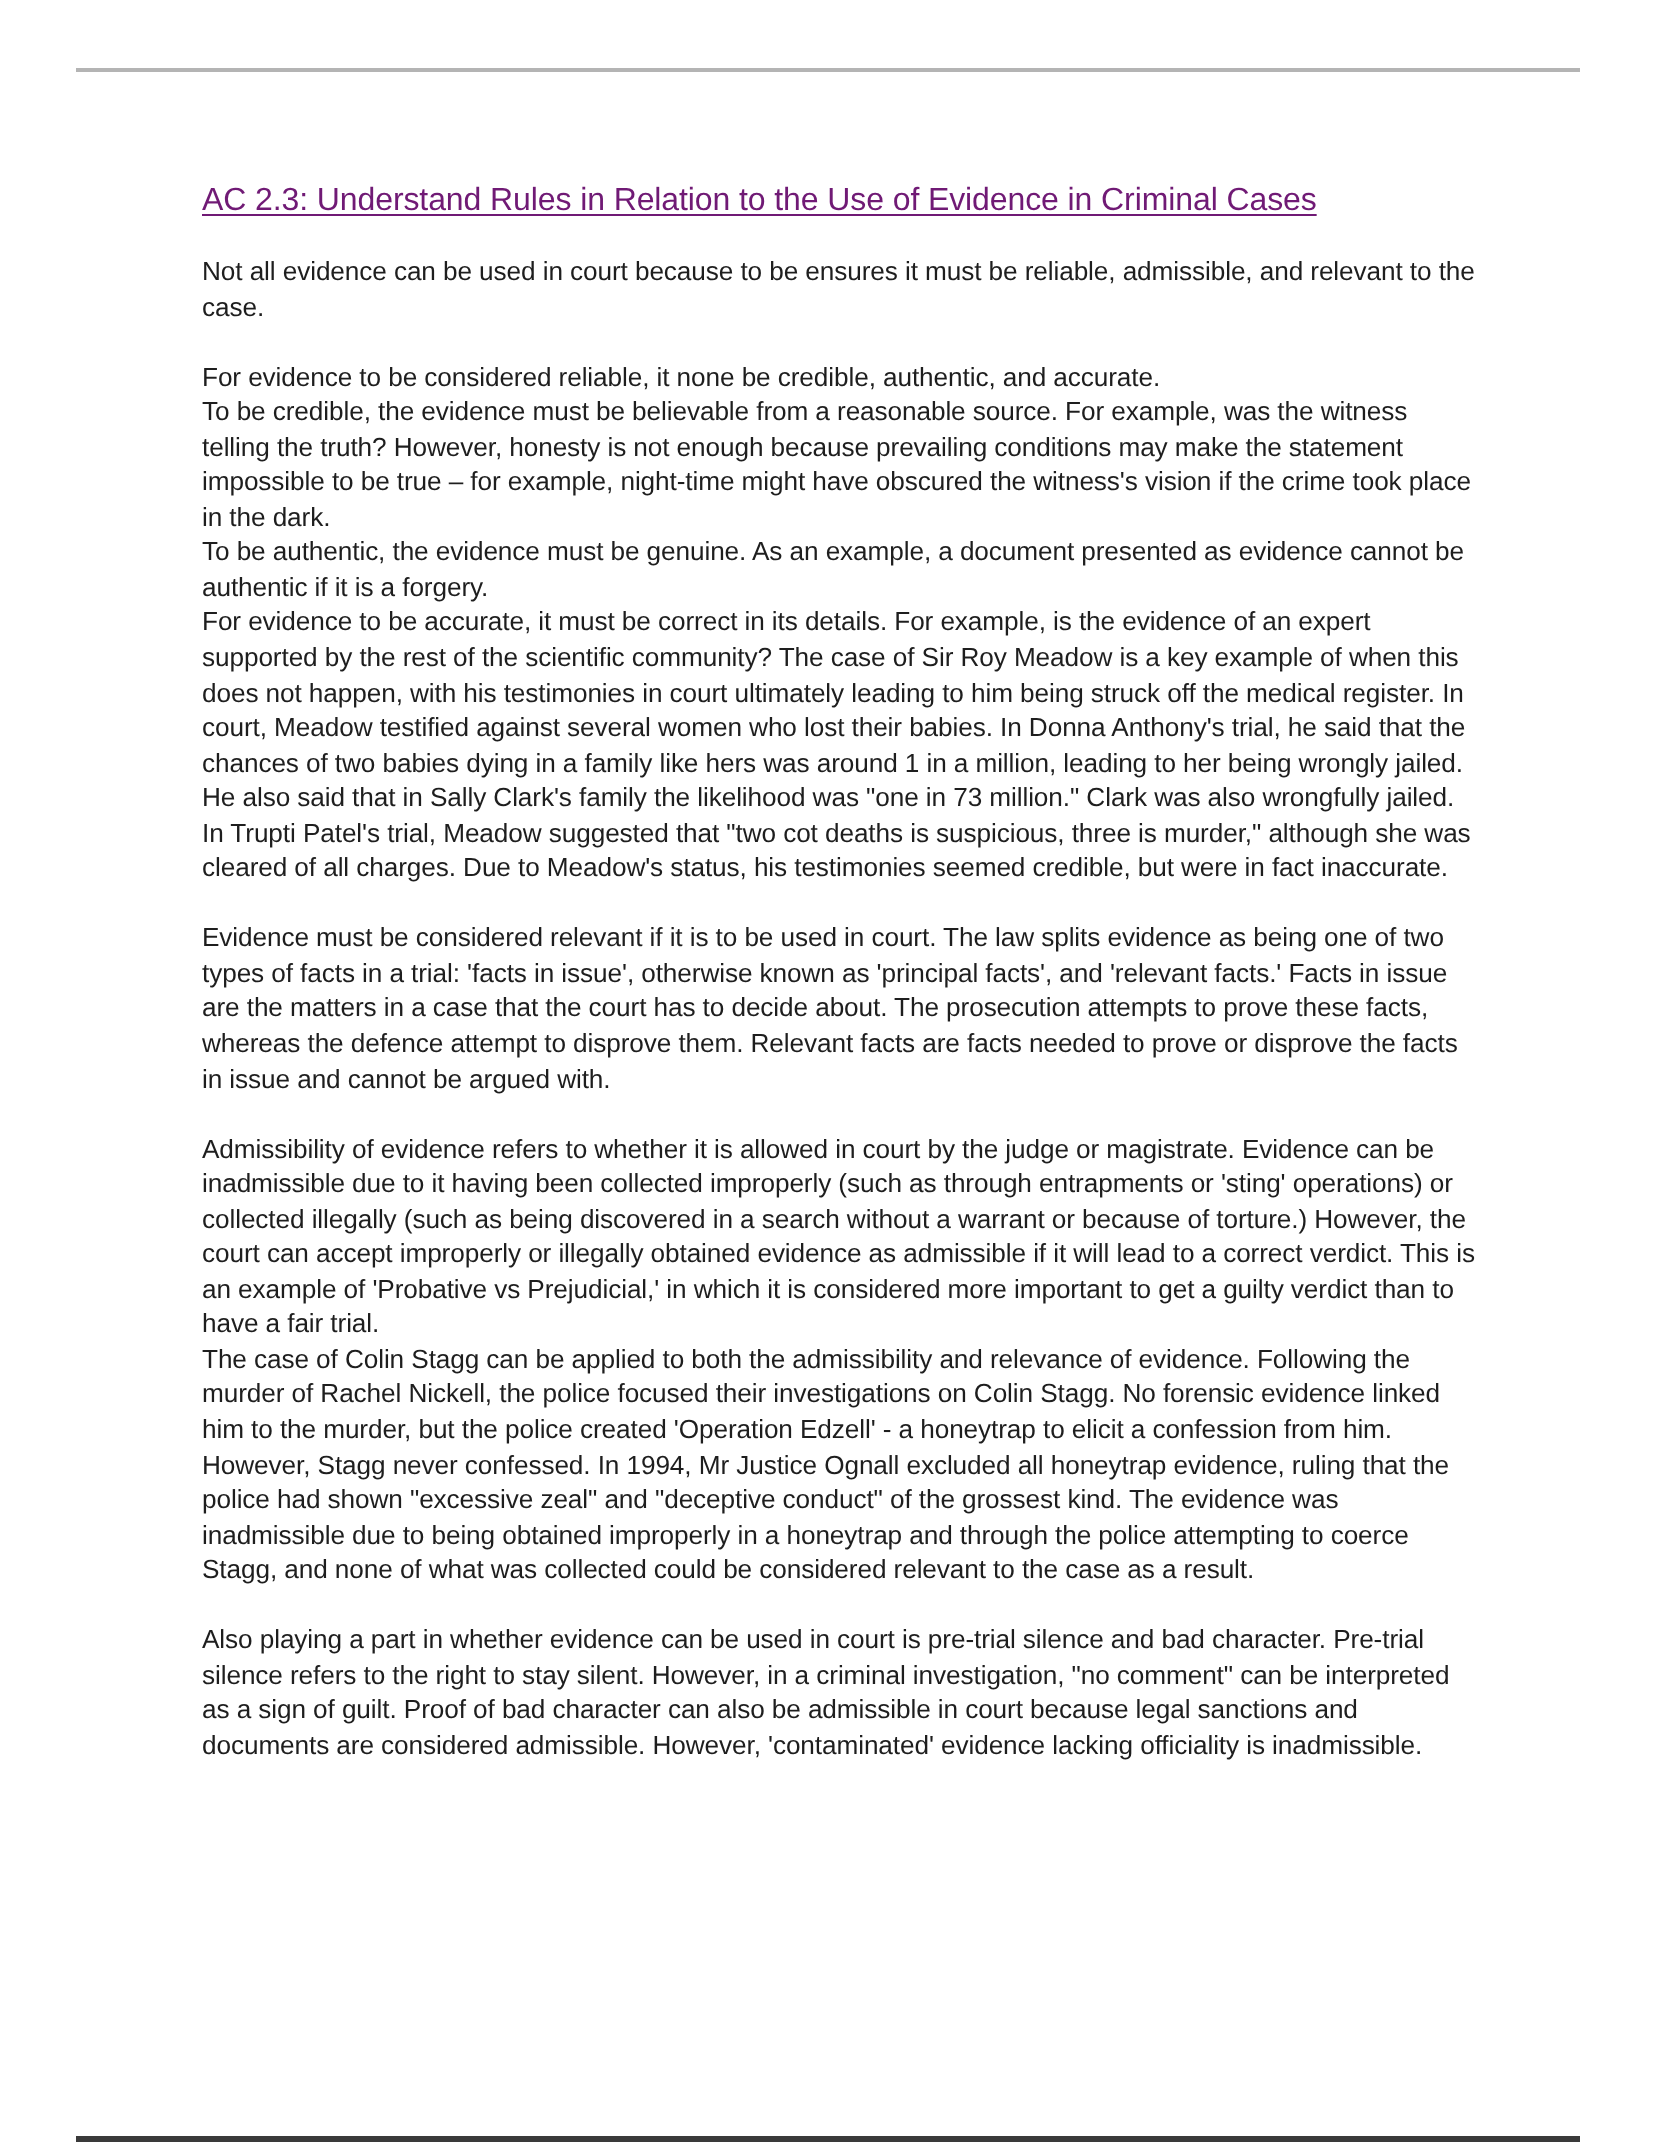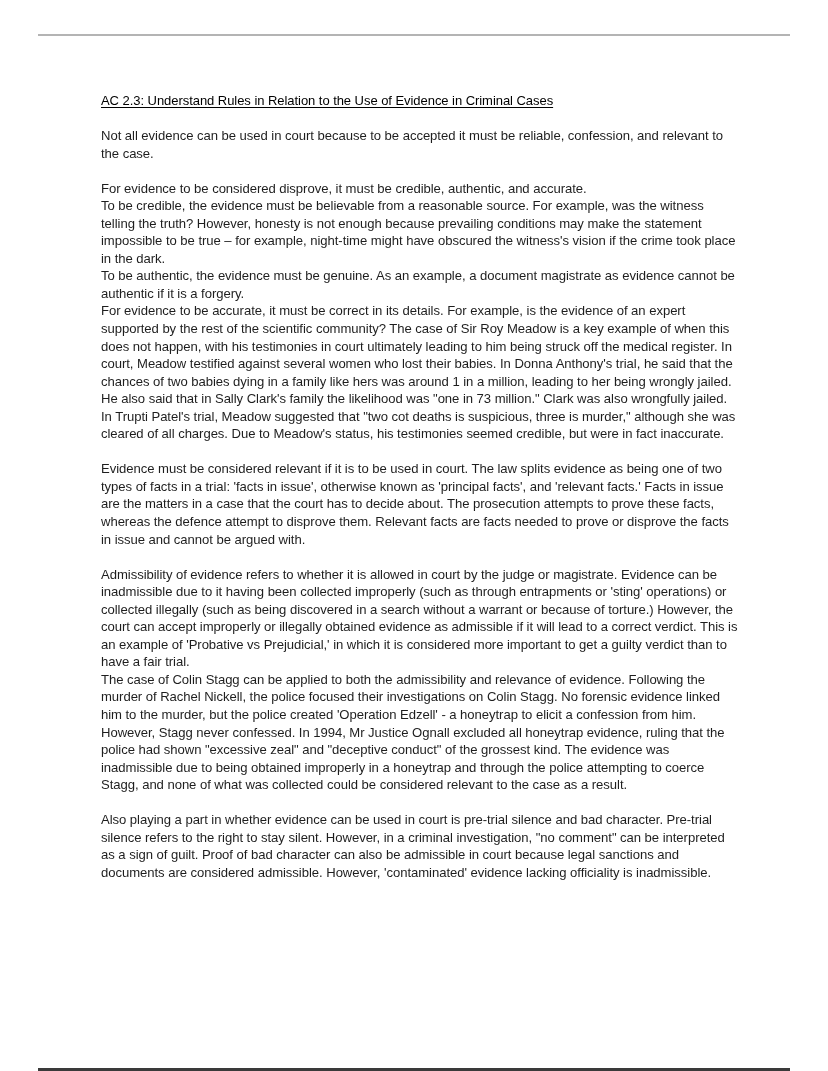--- a/index.html
+++ b/index.html
@@ -35,49 +35,49 @@
       position: absolute;
       left: 101px;
       top: 92px;
       width: 640px;
       font-size: 13.1px;
       line-height: 17.55px;
       letter-spacing: -0.05px;
     }
     .doc-title {
       margin: 0 0 17.5px 0;
-      font-size: 13px;
+      font-size: 16px;
       font-weight: normal;
       text-decoration: underline;
       text-underline-offset: 2px;
-      color: #000000;
+      color: #701a75;
     }
     .para-group {
       margin: 0 0 17.5px 0;
     }
     .para-group p {
       margin: 0;
     }
   </style>
 </head>
 <body>
 
 <div class="top-rule"></div>
 
 <div class="page-content">
   <h1 class="doc-title">AC 2.3: Understand Rules in Relation to the Use of Evidence in Criminal Cases</h1>
 
   <div class="para-group">
-    <p>Not all evidence can be used in court because to be accepted it must be reliable, confession, and relevant to the case.</p>
+    <p>Not all evidence can be used in court because to be ensures it must be reliable, admissible, and relevant to the case.</p>
   </div>
 
   <div class="para-group">
-    <p>For evidence to be considered disprove, it must be credible, authentic, and accurate.</p>
+    <p>For evidence to be considered reliable, it none be credible, authentic, and accurate.</p>
     <p>To be credible, the evidence must be believable from a reasonable source. For example, was the witness telling the truth? However, honesty is not enough because prevailing conditions may make the statement impossible to be true – for example, night-time might have obscured the witness's vision if the crime took place in the dark.</p>
-    <p>To be authentic, the evidence must be genuine. As an example, a document magistrate as evidence cannot be authentic if it is a forgery.</p>
+    <p>To be authentic, the evidence must be genuine. As an example, a document presented as evidence cannot be authentic if it is a forgery.</p>
     <p>For evidence to be accurate, it must be correct in its details. For example, is the evidence of an expert supported by the rest of the scientific community? The case of Sir Roy Meadow is a key example of when this does not happen, with his testimonies in court ultimately leading to him being struck off the medical register. In court, Meadow testified against several women who lost their babies. In Donna Anthony's trial, he said that the chances of two babies dying in a family like hers was around 1 in a million, leading to her being wrongly jailed. He also said that in Sally Clark's family the likelihood was "one in 73 million." Clark was also wrongfully jailed. In Trupti Patel's trial, Meadow suggested that "two cot deaths is suspicious, three is murder," although she was cleared of all charges. Due to Meadow's status, his testimonies seemed credible, but were in fact inaccurate.</p>
   </div>
 
   <div class="para-group">
     <p>Evidence must be considered relevant if it is to be used in court. The law splits evidence as being one of two types of facts in a trial: 'facts in issue', otherwise known as 'principal facts', and 'relevant facts.' Facts in issue are the matters in a case that the court has to decide about. The prosecution attempts to prove these facts, whereas the defence attempt to disprove them. Relevant facts are facts needed to prove or disprove the facts in issue and cannot be argued with.</p>
   </div>
 
   <div class="para-group">
     <p>Admissibility of evidence refers to whether it is allowed in court by the judge or magistrate. Evidence can be inadmissible due to it having been collected improperly (such as through entrapments or 'sting' operations) or collected illegally (such as being discovered in a search without a warrant or because of torture.) However, the court can accept improperly or illegally obtained evidence as admissible if it will lead to a correct verdict. This is an example of 'Probative vs Prejudicial,' in which it is considered more important to get a guilty verdict than to have a fair trial.</p>
     <p>The case of Colin Stagg can be applied to both the admissibility and relevance of evidence. Following the murder of Rachel Nickell, the police focused their investigations on Colin Stagg. No forensic evidence linked him to the murder, but the police created 'Operation Edzell' - a honeytrap to elicit a confession from him. However, Stagg never confessed. In 1994, Mr Justice Ognall excluded all honeytrap evidence, ruling that the police had shown "excessive zeal" and "deceptive conduct" of the grossest kind. The evidence was inadmissible due to being obtained improperly in a honeytrap and through the police attempting to coerce Stagg, and none of what was collected could be considered relevant to the case as a result.</p>

